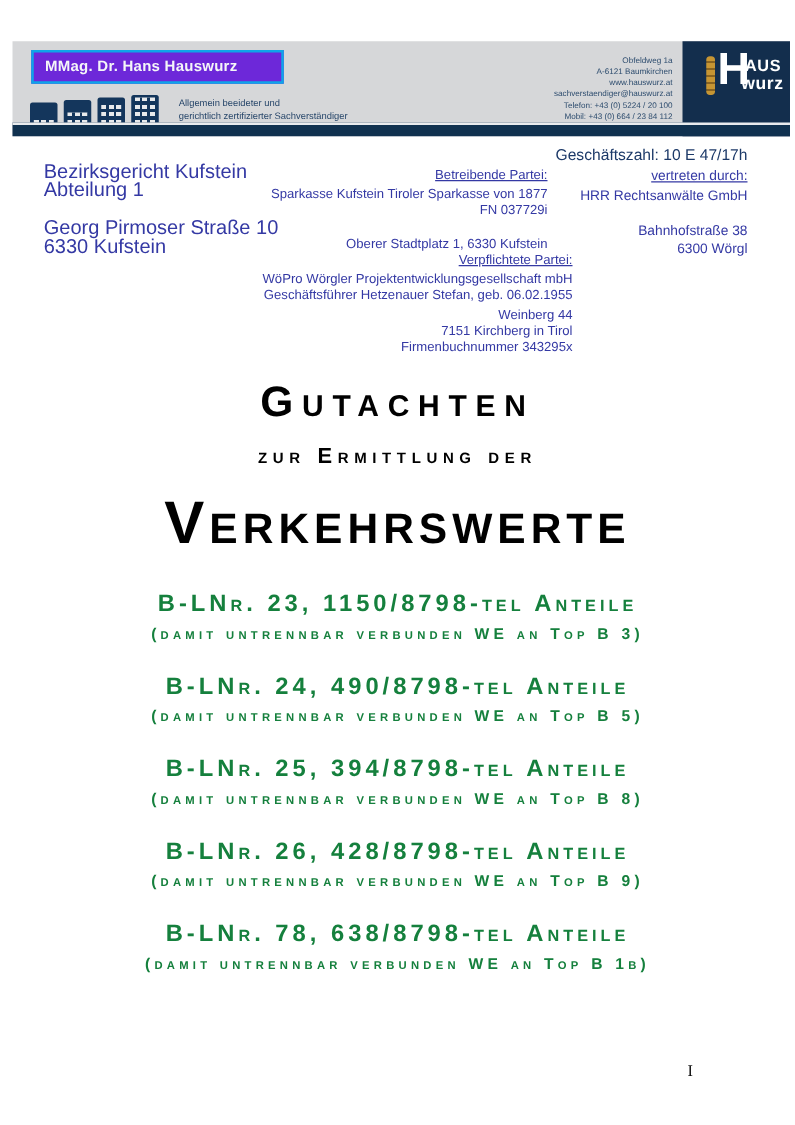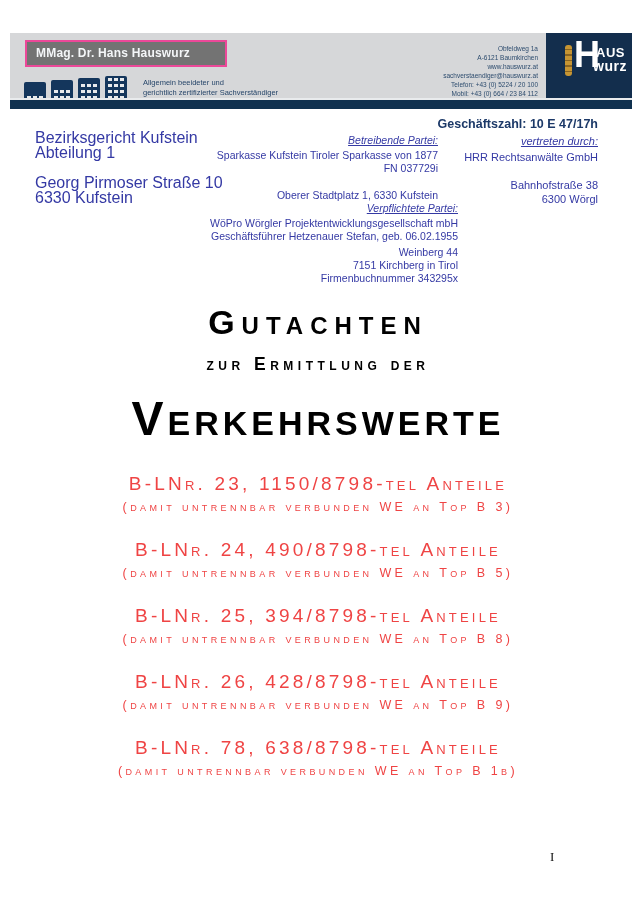--- a/index.html
+++ b/index.html
@@ -2,21 +2,21 @@
 <html><head>
 <meta charset="utf-8">
 <style>
   html,body{margin:0;padding:0;background:#ffffff;}
   body{font-family:"Liberation Sans",sans-serif;}
   .page{position:relative;width:636px;height:900px;background:#ffffff;overflow:hidden;}
 
   
   .band{position:absolute;left:10px;top:33px;width:622px;height:76px;background:#d6d7d9;}
   .band-bar{position:absolute;left:0;bottom:0;width:100%;height:9px;background:#10314f;border-top:2px solid #e9ebed;}
-  .name-box{position:absolute;left:15px;top:7px;width:189px;height:23px;background:#737373;border:2px solid #ec4899;
+  .name-box{position:absolute;left:15px;top:7px;width:189px;height:23px;background:#6d28d9;border:2px solid #0ea5e9;
             color:#f4f6f8;font-size:12px;font-weight:bold;line-height:23px;padding-left:9px;letter-spacing:.2px;}
   .bld-row{position:absolute;left:14px;top:43px;display:flex;gap:5px;align-items:flex-end;}
   .bld-row .bld{display:block;width:22px;background:#14365c;border-radius:2px;position:relative;}
   .bld-row .bld::before{content:"";position:absolute;left:3px;right:3px;bottom:4px;
      background-image:repeating-linear-gradient(to right,transparent 0 4px,#14365c 4px 6px),
                       repeating-linear-gradient(to bottom,#e8eaec 0 3px,transparent 3px 6px);}
   .bld-row .bld:nth-of-type(1){height:24px;} .bld-row .bld:nth-of-type(1)::before{height:6px;}
   .bld-row .bld:nth-of-type(2){height:26px;} .bld-row .bld:nth-of-type(2)::before{height:12px;}
   .bld-row .bld:nth-of-type(3){height:28px;} .bld-row .bld:nth-of-type(3)::before{height:18px;}
   .bld-row .bld:nth-of-type(4){height:30px;} .bld-row .bld:nth-of-type(4)::before{height:24px;}
@@ -29,39 +29,39 @@
   .logo{position:absolute;left:0;top:0;width:100%;height:100%;}
   .plant{position:absolute;left:19px;top:12px;width:7px;height:31px;border-radius:3px;
          background:repeating-linear-gradient(to bottom,#c69533 0 4px,#8a6420 4px 5.5px);}
   .logo-h{position:absolute;left:28px;top:4px;font-size:36px;font-weight:bold;color:#ffffff;line-height:36px;}
   .logo-aus{position:absolute;left:50px;top:12px;font-size:13px;font-weight:bold;color:#ffffff;letter-spacing:.5px;}
   .logo-wurz{position:absolute;left:47px;top:25px;font-size:14px;font-weight:bold;color:#ffffff;letter-spacing:.5px;}
   .logo-sub{position:absolute;left:0;bottom:4px;width:100%;text-align:center;font-size:6.6px;
             color:#cfc9ad;letter-spacing:.4px;}
 
   
-  .gz{position:absolute;right:38px;top:117px;font-size:12.5px;font-weight:bold;color:#1c3968;padding-left:18px;}
+  .gz{position:absolute;right:38px;top:117px;font-size:12.5px;font-weight:normal;color:#1c3968;padding-left:18px;}
   .recipient{position:absolute;left:35px;top:130px;font-size:16px;line-height:15px;color:#3439a4;}
   .recipient div:empty::before{content:"\00a0";}
   .pcol{position:absolute;text-align:right;font-size:10.5px;line-height:13.2px;color:#3439a4;}
   .pcol div:empty::before{content:"\00a0";}
-  .pcol .phead{text-decoration:underline;margin-bottom:2px;font-style:italic;}
+  .pcol .phead{text-decoration:underline;margin-bottom:2px;}
   .p-operating{right:198px;top:134px;}
   .p-represented{right:38px;top:134px;font-size:11px;line-height:14px;}
   .p-obligated{right:178px;top:202px;}
   .p-obligated div:nth-of-type(2){margin-bottom:2px;}
 
   
   .title{position:absolute;left:0;right:0;top:303px;text-align:center;color:#000000;font-weight:bold;}
   .t1{font-size:34px;font-variant:small-caps;letter-spacing:7px;line-height:38px;}
   .t2{font-size:17.5px;font-variant:small-caps;letter-spacing:4.5px;margin-top:13px;text-align:center;}
   .t3{font-size:48px;font-variant:small-caps;letter-spacing:4px;margin-top:18px;line-height:52px;}
 
   
-  .items{position:absolute;left:0;right:0;top:471px;text-align:center;color:#ef4444;font-weight:normal;}
+  .items{position:absolute;left:0;right:0;top:471px;text-align:center;color:#15803d;font-weight:bold;}
   .item{margin-bottom:21px;}
   .item-main{font-size:19px;font-variant:small-caps;letter-spacing:3.2px;line-height:26px;}
   .item-sub{font-size:12.5px;font-variant:small-caps;letter-spacing:3.4px;line-height:17px;margin-top:2px;}
 
   .pagenum{position:absolute;left:550px;top:849px;font-family:"Liberation Serif",serif;font-size:13px;color:#111;}
 </style>
 </head>
 <body>
 
 <div class="page">

